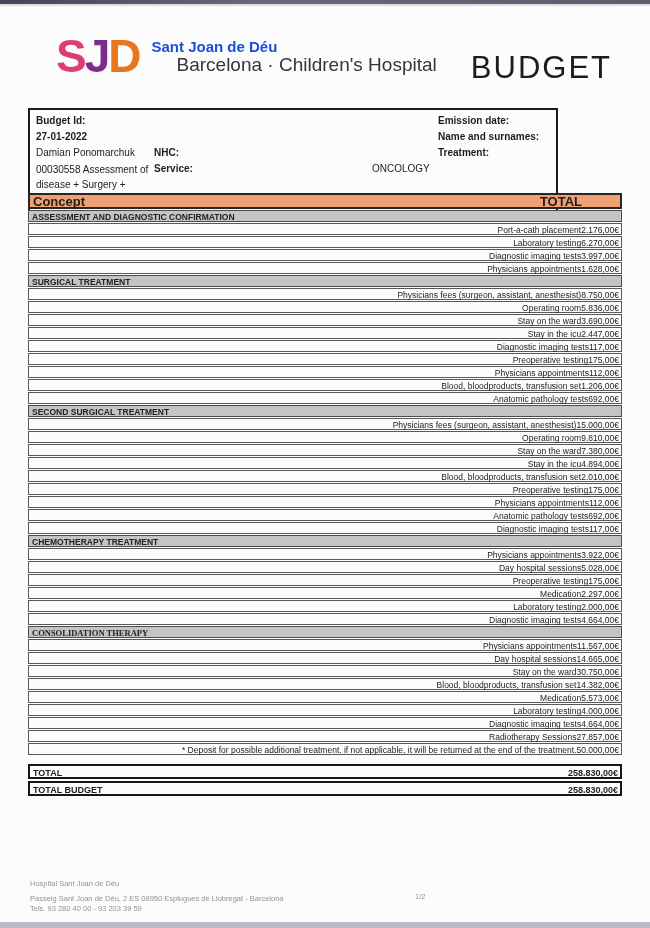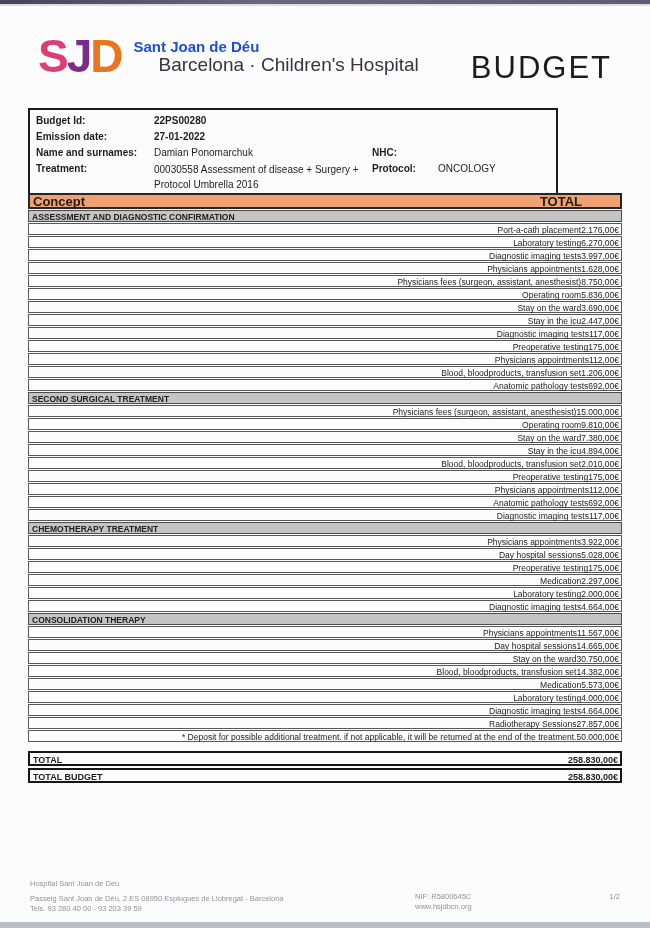--- a/index.html
+++ b/index.html
@@ -13,21 +13,21 @@
   }
   .edge-top { position:absolute; top:0; left:0; right:0; height:4px;
     background:linear-gradient(90deg,#45455a,#68687c 40%,#5d5d70); }
   .edge-top2 { position:absolute; top:4px; left:0; right:0; height:2px; background:#dcdce6; }
   .edge-bottom { position:absolute; bottom:0; left:0; right:0; height:6px; background:#bcbcc4; }
 
   
   .header { position:absolute; top:34px; left:38px; right:38px;
     display:flex; justify-content:space-between; align-items:flex-start; }
   .logo { display:flex; align-items:flex-start; }
-  .logo-letters { font-weight:bold; font-size:46px; line-height:44px; letter-spacing:-2px; }
+  .logo-letters { font-weight:bold; font-size:46px; line-height:44px; letter-spacing:-2px;margin-left:18px; }
   .logo-text { margin-left:12px; margin-top:4px; }
   .logo-name { font-size:15px; font-weight:bold; color:#1d4ed8; line-height:18px; }
   .logo-sub { font-size:19px; font-weight:500; color:#38333f; line-height:17px;margin-left:25px; }
   .doc-title { font-size:31px; letter-spacing:2px; color:#1c1c1c; margin-top:16px; font-weight:400; }
 
   
   .info-box { position:absolute; left:28px; top:108px; width:530px; min-height:74px;
     border:2px solid #1b1b1b; padding:3px 6px 4px 6px; font-size:10px;
     display:grid; grid-template-columns:118px 1fr 66px 112px; row-gap:1px; }
   .info-box .lbl { font-weight:bold; line-height:15px; }
@@ -71,37 +71,36 @@
     <div class="logo-text">
       <div class="logo-name">Sant Joan de Déu</div>
       <div class="logo-sub">Barcelona · Children's Hospital</div>
     </div>
   </div>
   <div class="doc-title">BUDGET</div>
 </div>
 
 <div class="info-box">
   <div class="lbl">Budget Id:</div>
-  <div class="valb">22PS00280</div>
   <div></div>
   <div></div>
 
   <div class="lbl">Emission date:</div>
   <div class="valb">27-01-2022</div>
   <div></div>
   <div></div>
 
   <div class="lbl">Name and surnames:</div>
   <div class="val">Damian Ponomarchuk</div>
   <div class="lbl">NHC:</div>
   <div class="val"></div>
 
   <div class="lbl">Treatment:</div>
   <div class="val treat-val">00030558 Assessment of disease + Surgery + Protocol Umbrella 2016</div>
-  <div class="lbl">Protocol:</div>
+  <div class="lbl">Service:</div>
   <div class="val">ONCOLOGY</div>
 </div>
 
 <div class="table-wrap">
   <div class="t-header" style="background: rgb(240, 161, 115);">
     <span class="th-concept">Concept</span>
     <span class="th-total">TOTAL</span>
   </div>
   <div id="rows-container">
   <div class="section-row" style="background: rgb(196, 196, 196);"><span class="s-name">ASSESSMENT AND DIAGNOSTIC CONFIRMATION</span></div>
@@ -119,20 +118,21 @@
   <div class="item-row">
     <span class="c">Diagnostic imaging tests</span>
     <span class="a">3.997,00€</span>
   </div>
 
   <div class="item-row">
     <span class="c">Physicians appointments</span>
     <span class="a">1.628,00€</span>
   </div>
 
+  <div class="section-row" style="background: rgb(196, 196, 196);"><span class="s-name">SURGICAL TREATMENT</span></div>
 
   <div class="item-row">
     <span class="c">Physicians fees (surgeon, assistant, anesthesist)</span>
     <span class="a">8.750,00€</span>
   </div>
 
   <div class="item-row">
     <span class="c">Operating room</span>
     <span class="a">5.836,00€</span>
   </div>
@@ -244,21 +244,21 @@
   <div class="item-row">
     <span class="c">Laboratory testing</span>
     <span class="a">2.000,00€</span>
   </div>
 
   <div class="item-row">
     <span class="c">Diagnostic imaging tests</span>
     <span class="a">4.664,00€</span>
   </div>
 
-  <div class="section-row" style="background: rgb(196, 196, 196);"><span class="s-name">CONSOLIDATION THERAPY</span></div>
+  <div class="section-row" style="background: rgb(196, 196, 196); font-family: Liberation Serif, serif;"><span class="s-name">CONSOLIDATION THERAPY</span></div>
 
   <div class="item-row">
     <span class="c">Physicians appointments</span>
     <span class="a">11.567,00€</span>
   </div>
 
   <div class="item-row">
     <span class="c">Day hospital sessions</span>
     <span class="a">14.665,00€</span>
   </div>
@@ -309,20 +309,16 @@
     </div>
   </div>
 </div>
 
 <div class="footer">
   <div class="f-left">
     <div class="f-line1">Hospital Sant Joan de Déu</div>
     <div>Passeig Sant Joan de Déu, 2 ES 08950 Esplugues de Llobregat - Barcelona</div>
     <div>Tels. 93 280 40 00 - 93 203 39 59</div>
   </div>
-  <div class="f-mid">
-    <div>NIF: R5800645C</div>
-    <div>www.hsjdbcn.org</div>
-  </div>
   <div class="f-right">1/2</div>
 </div>
 
 <div class="edge-bottom"></div>
 
 </body></html>

